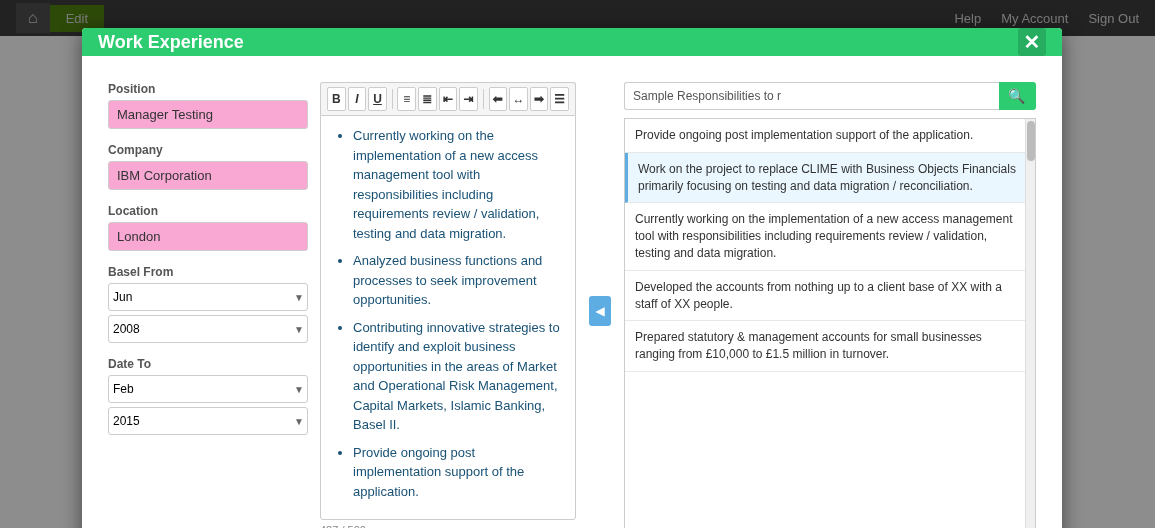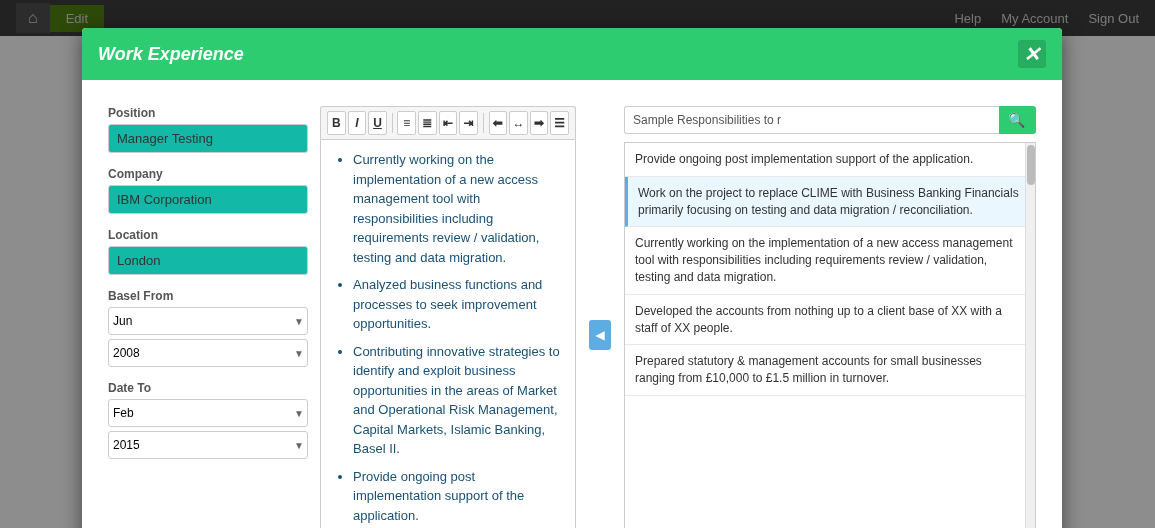--- a/index.html
+++ b/index.html
@@ -77,27 +77,26 @@
       background: #fff;
       border-radius: 4px;
       z-index: 20;
       box-shadow: 0 4px 20px rgba(0,0,0,0.5);
       overflow: hidden;
     }
 
     .modal-header {
       background: #2ecc71;
       color: #fff;
-      padding: 12px 16px;
+      padding: 0 16px;
       font-size: 18px;
       font-weight: bold;
       display: flex;
       align-items: center;
       justify-content: space-between;
-      font-style: italic;
     }
     .modal-close {
       color: #fff;
       font-size: 20px;
       cursor: pointer;
       font-weight: bold;
       background: rgba(0,0,0,0.15);
       border-radius: 3px;
       width: 28px;
       height: 28px;
@@ -126,21 +125,21 @@
       margin-bottom: 4px;
       font-weight: bold;
     }
     .field-input {
       width: 100%;
       border: 1px solid #ccc;
       border-radius: 3px;
       padding: 6px 8px;
       font-size: 13px;
       color: #333;
-      background: #14b8a6;
+      background: #f9a8d4;
     }
     .date-row {
       display: flex;
       gap: 4px;
       flex-direction: column;
     }
     .date-select-wrap {
       position: relative;
       flex: 1;
     }
@@ -457,21 +456,21 @@
 
     <div class="right-panel">
       <div class="sample-search-row">
         <input class="sample-label" type="text" value="Sample Responsibilities to r" style="">
         <button class="sample-search-btn">
           <span>🔍</span>
         </button>
       </div>
       <div class="sample-list" style="position:relative;">
         <div class="sample-item">Provide ongoing post implementation support of the application.</div>
-        <div class="sample-item highlighted">Work on the project to replace CLIME with Business Banking Financials primarily focusing on testing and data migration / reconciliation.</div>
+        <div class="sample-item highlighted">Work on the project to replace CLIME with Business Objects Financials primarily focusing on testing and data migration / reconciliation.</div>
         <div class="sample-item">Currently working on the implementation of a new access management tool with responsibilities including requirements review / validation, testing and data migration.</div>
         <div class="sample-item">Developed the accounts from nothing up to a client base of XX with a staff of XX people.</div>
         <div class="sample-item">Prepared statutory &amp; management accounts for small businesses ranging from £10,000 to £1.5 million in turnover.</div>
         <div class="scrollbar-stub">
           <div class="scrollbar-thumb"></div>
         </div>
       </div>
     </div>
   </div>
 

